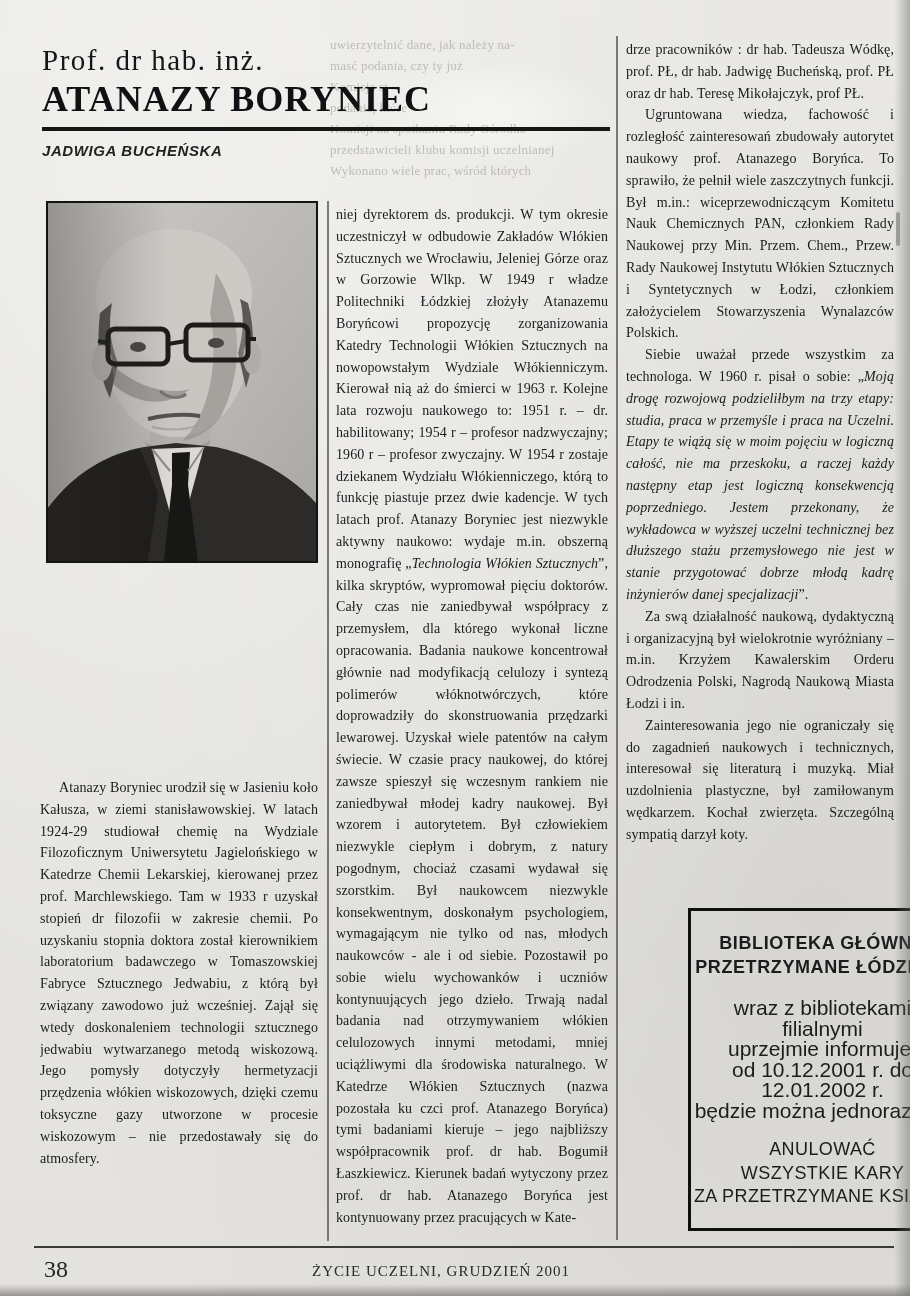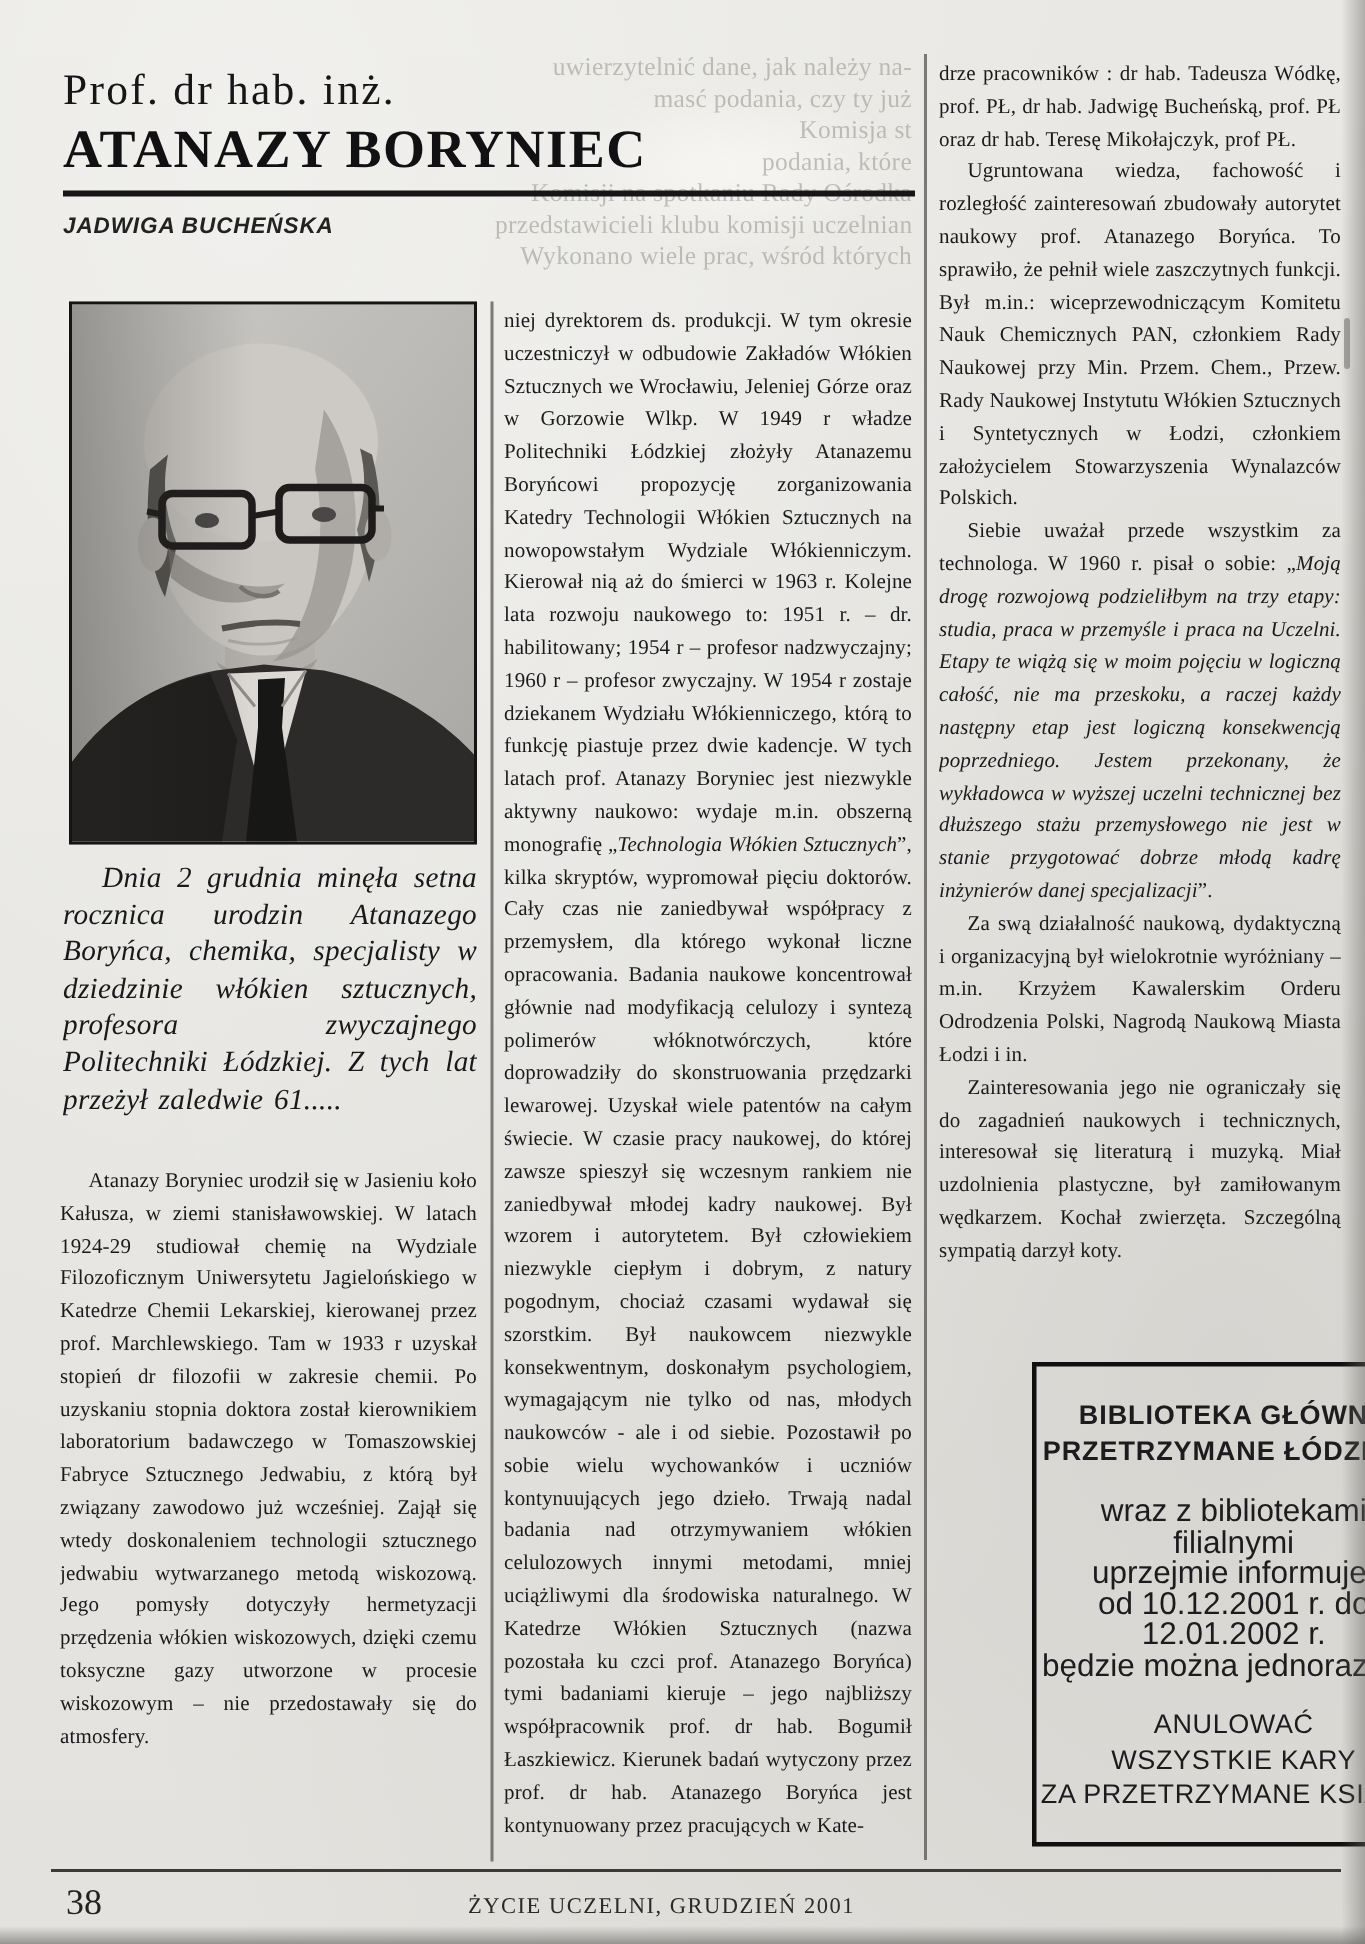--- a/index.html
+++ b/index.html
@@ -16,22 +16,22 @@
       linear-gradient(#e9e8e4,#e3e2de);
     font-family:"Liberation Serif","DejaVu Serif",serif;
   }
   .page::after{content:"";position:absolute;right:0;top:0;width:16px;height:100%;
     background:linear-gradient(to right, rgba(110,108,104,0), rgba(104,102,98,0.45));}
   .page::before{content:"";position:absolute;left:0;bottom:0;width:100%;height:12px;
     background:linear-gradient(to bottom, rgba(96,94,90,0), rgba(88,86,82,0.55));}
 
   
   .ghost{position:absolute;left:330px;top:34px;width:278px;
-    font-size:17px;line-height:21px;color:#96938c;opacity:.55;
-    filter:blur(0.5px);letter-spacing:.2px;text-align:right;}
+    font-size:13px;line-height:21px;color:#96938c;opacity:.55;
+    filter:blur(0.5px);letter-spacing:.2px;}
   .ghost div{white-space:nowrap;overflow:hidden;}
   .ghost-blob{position:absolute;left:352px;top:52px;width:270px;height:120px;
     background:radial-gradient(ellipse at 50% 50%, rgba(247,246,243,0.95), rgba(247,246,243,0) 65%);
     filter:blur(5px);}
   .edge-mark{position:absolute;left:896px;top:212px;width:4px;height:34px;
     background:#6b6a67;opacity:.55;border-radius:2px;}
 
   
   .article-header{position:absolute;left:42px;top:44px;width:570px;}
   .kicker{font-size:29px;letter-spacing:1.5px;color:#161618;}
@@ -155,21 +155,20 @@
       <path d="M104,246 L156,244 L138,310 L122,310 Z" fill="#dcd9d5"></path>
 
       <path d="M124,250 L142,249 L140,282 L150,358 L116,358 L124,282 Z" fill="#171716"></path>
 
       <path d="M104,246 L122,268 M156,244 L140,268" stroke="#8f8c88" stroke-width="2" fill="none"></path>
 
       <rect x="0" y="0" width="268" height="358" fill="url(#shade)"></rect>
     </svg>
   </figure>
 
-  <section class="intro">Dnia 2 grudnia minęła setna rocznica urodzin Atanazego Boryńca, chemika, specjalisty w dziedzinie włókien sztucznych, profesora zwyczajnego Politechniki Łódzkiej. Z tych lat przeżył zaledwie 61.....</section>
 
   <section class="col col1">
       <p class="indent"><span>Atanazy Boryniec urodził się w Jasieniu koło Kałusza, w ziemi stanisławowskiej. W latach 1924-29 studiował chemię na Wydziale Filozoficznym Uniwersytetu Jagielońskiego w Katedrze Chemii Lekarskiej, kierowanej przez prof. Marchlewskiego. Tam w 1933 r uzyskał stopień dr filozofii w zakresie chemii. Po uzyskaniu stopnia doktora został kierownikiem laboratorium badawczego w Tomaszowskiej Fabryce Sztucznego Jedwabiu, z którą był związany zawodowo już wcześniej. Zajął się wtedy doskonaleniem technologii sztucznego jedwabiu wytwarzanego metodą wiskozową. Jego pomysły dotyczyły hermetyzacji przędzenia włókien wiskozowych, dzięki czemu toksyczne gazy utworzone w procesie wiskozowym – nie przedostawały się do atmosfery.</span></p>
     </section>
   <div class="divider d1"></div>
   <section class="col col2">
       <p><span>niej dyrektorem ds. produkcji. W tym okresie uczestniczył w odbudowie Zakładów Włókien Sztucznych we Wrocławiu, Jeleniej Górze oraz w Gorzowie Wlkp. W 1949 r władze Politechniki Łódzkiej złożyły Atanazemu Boryńcowi propozycję zorganizowania Katedry Technologii Włókien Sztucznych na nowopowstałym Wydziale Włókienniczym. Kierował nią aż do śmierci w 1963 r. Kolejne lata rozwoju naukowego to: 1951 r. – dr. habilitowany; 1954 r – profesor nadzwyczajny; 1960 r – profesor zwyczajny. W 1954 r zostaje dziekanem Wydziału Włókienniczego, którą to funkcję piastuje przez dwie kadencje. W tych latach prof. Atanazy Boryniec jest niezwykle aktywny naukowo: wydaje m.in. obszerną monografię „</span><em>Technologia Włókien Sztucznych</em><span>”, kilka skryptów, wypromował pięciu doktorów. Cały czas nie zaniedbywał współpracy z przemysłem, dla którego wykonał liczne opracowania. Badania naukowe koncentrował głównie nad modyfikacją celulozy i syntezą polimerów włóknotwórczych, które doprowadziły do skonstruowania przędzarki lewarowej. Uzyskał wiele patentów na całym świecie. W czasie pracy naukowej, do której zawsze spieszył się wczesnym rankiem nie zaniedbywał młodej kadry naukowej. Był wzorem i autorytetem. Był człowiekiem niezwykle ciepłym i dobrym, z natury pogodnym, chociaż czasami wydawał się szorstkim. Był naukowcem niezwykle konsekwentnym, doskonałym psychologiem, wymagającym nie tylko od nas, młodych naukowców - ale i od siebie. Pozostawił po sobie wielu wychowanków i uczniów kontynuujących jego dzieło. Trwają nadal badania nad otrzymywaniem włókien celulozowych innymi metodami, mniej uciążliwymi dla środowiska naturalnego. W Katedrze Włókien Sztucznych (nazwa pozostała ku czci prof. Atanazego Boryńca) tymi badaniami kieruje – jego najbliższy współpracownik prof. dr hab. Bogumił Łaszkiewicz. Kierunek badań wytyczony przez prof. dr hab. Atanazego Boryńca jest kontynuowany przez pracujących w Kate-</span></p>
     </section>
   <div class="divider d2"></div>
   <section class="col col3">

